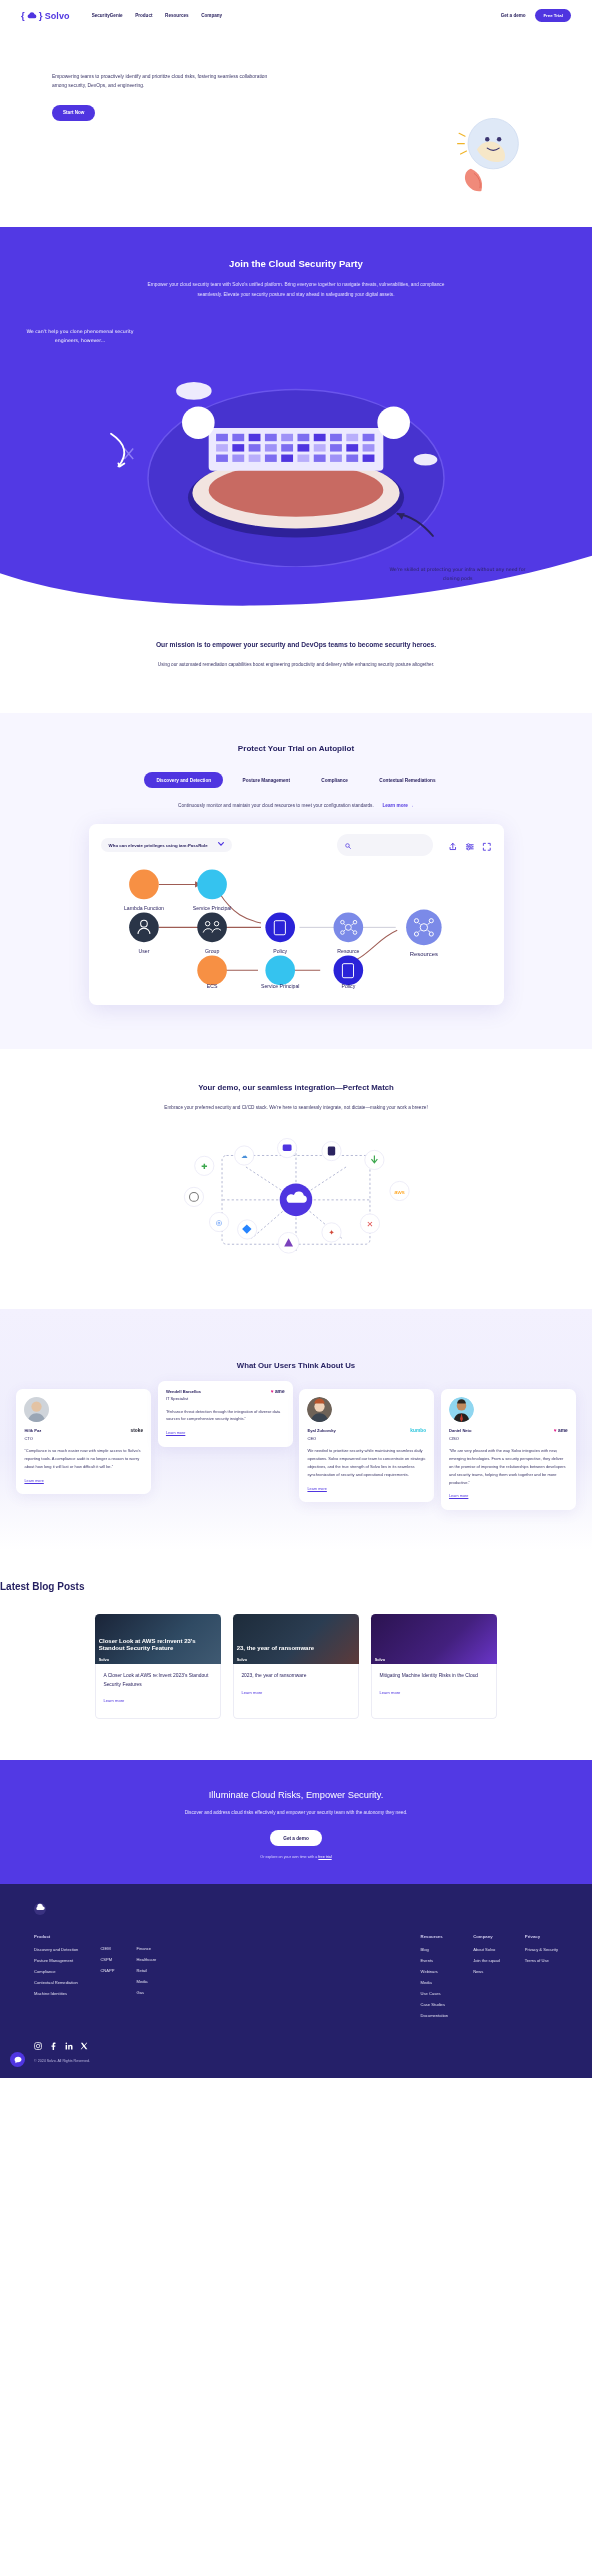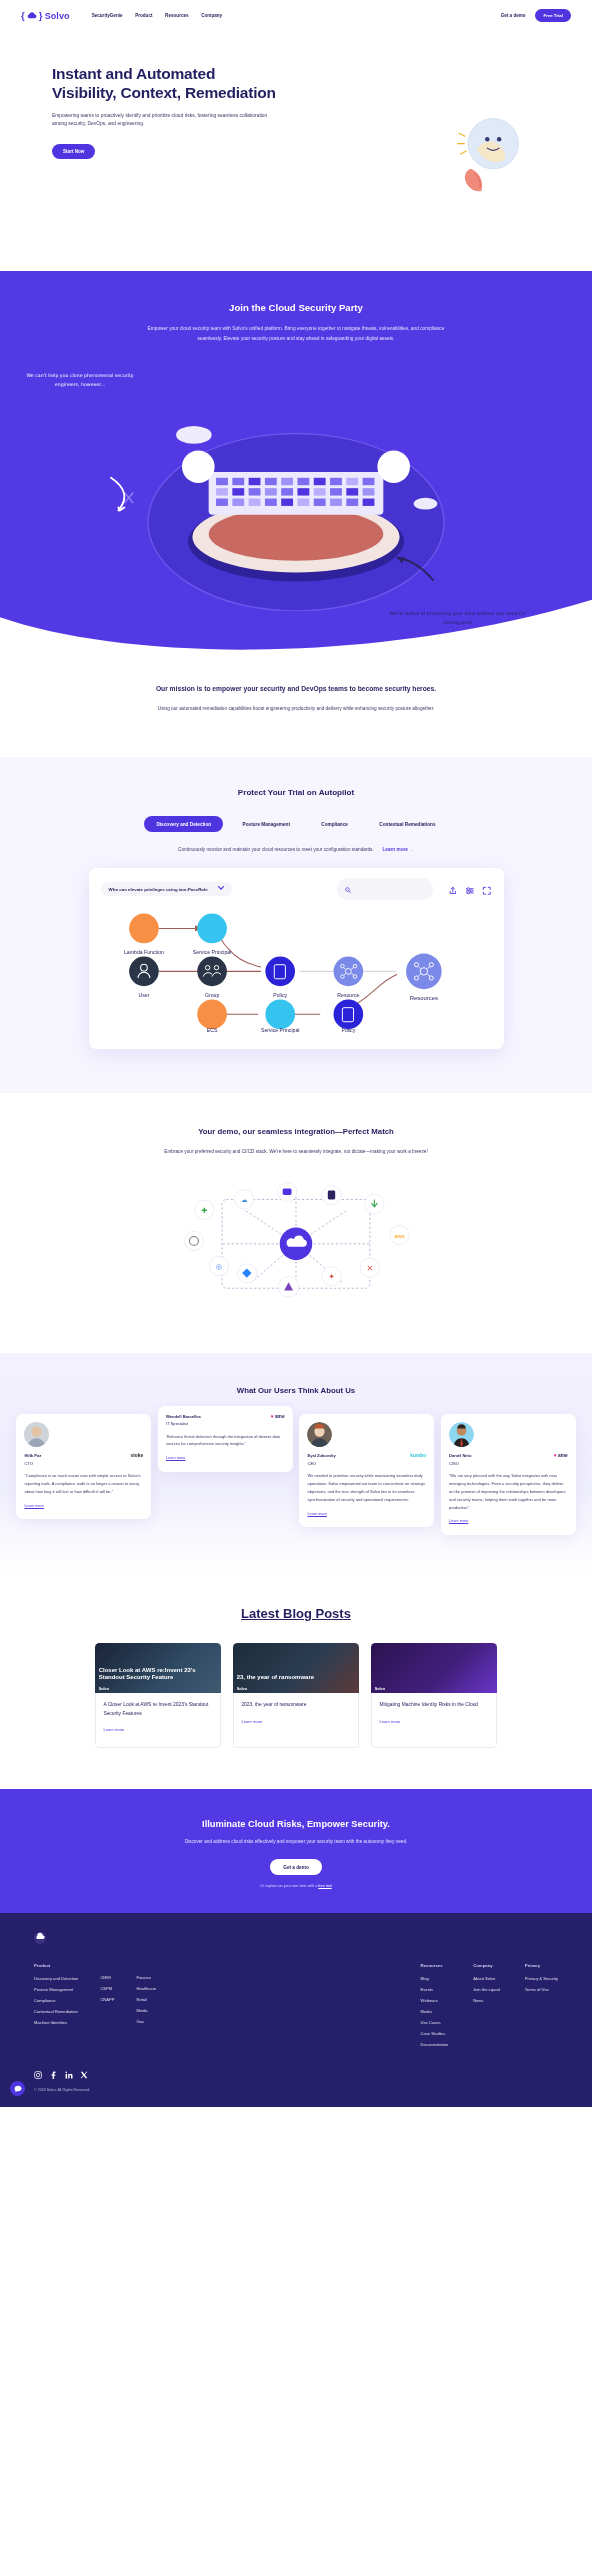--- a/index.html
+++ b/index.html
@@ -46,21 +46,21 @@
   .hero .btn-start {
     margin-top: 15px; background: #4f35e0; color: #fff; font-size: 4.6px;
     font-weight: 600; border: none; border-radius: 15px; padding: 5.2px 11px; cursor: pointer;
     font-family: "Liberation Sans", sans-serif;
   }
   .hero-art { position: absolute; right: 41px; top: 74px; width: 126px; height: 104px; }
 
   
   .party {
     position: relative; background: #5239e4; padding: 31px 0 0;
-    height: 392px; overflow: hidden; margin-top: 44px;
+    height: 392px; overflow: hidden;
   }
   .party h2 { text-align: center; color: #fff; font-size: 9.6px; font-weight: 700; }
   .party .sub {
     margin: 11px auto 0; max-width: 311px; text-align: center; color: #e5e0ff;
     font-size: 4.8px; line-height: 2.05;
   }
   .hand-note {
     position: absolute; color: #ffffff; font-size: 4.7px; line-height: 1.85;
     text-align: center; font-family: "DejaVu Sans", sans-serif;
   }
@@ -121,21 +121,21 @@
   .integrations h3 { text-align: center; font-size: 7.8px; font-weight: 700; color: #241f60; }
   .integrations p {
     margin: 11px auto 0; max-width: 289px; text-align: center;
     font-size: 4.7px; line-height: 1.95; color: #3c3768;
   }
   .int-map { position: relative; width: 592px; height: 159px; margin-top: 7.4px; }
 
   
   .testimonials {
     background: linear-gradient(180deg,#f3f1fe 0%, #efeefc 60%, #ffffff 100%);
-    padding: 33px 0 40px;
+    padding: 52px 0 40px;
   }
   .testimonials h3 { text-align: center; font-size: 7.8px; font-weight: 700; color: #241f60; }
   .t-grid {
     display: flex; gap: 6.7px; justify-content: center; align-items: flex-start;
     margin-top: 19px; padding: 0 16.3px;
   }
   .t-card {
     background: #fff; border-radius: 6.7px; padding: 8.1px 8.1px 9.6px; width: 135px;
     box-shadow: 0 3px 13.3px rgba(90,70,180,.09);
   }
@@ -146,42 +146,42 @@
   .t-role { font-size: 4.1px; color: #2b2360; margin-top: 2.2px; }
   .t-quote { margin-top: 6.7px; font-size: 4px; line-height: 1.95; color: #3c3768; }
   .t-more {
     display: inline-block; margin-top: 6.7px; font-size: 3.8px; color: #4f35e0;
     text-decoration: underline; cursor: pointer;
   }
   .t-logo { font-size: 4.8px; font-weight: 700; }
 
   
   .blog { background: #fff; padding: 31px 0 41px; }
-  .blog h3 { text-align: center; font-size: 13px; font-weight: 700; color: #241f60; text-decoration: underline; }
+  .blog h3 { text-align: left; font-size: 10px; font-weight: 700; color: #241f60; }
   .b-grid { display: flex; gap: 12px; justify-content: center; margin-top: 22px; }
   .b-card { width: 126px; }
   .b-img {
     height: 50px; border-radius: 4.4px 4.4px 0 0; position: relative; overflow: hidden;
     display: flex; align-items: flex-end;
   }
   .b-overlay-title {
     position: absolute; left: 3.7px; bottom: 12px; color: #fff; font-size: 6px;
     font-weight: 700; line-height: 1.15; width: 122px;
   }
   .b-brand { position: absolute; left: 3.7px; bottom: 2.2px; color: #fff; font-size: 3.8px; font-weight: 600; }
   .b-body {
     background: #fff; border: 0.7px solid #ececf5; border-top: none;
     border-radius: 0 0 4.4px 4.4px; padding: 8.1px 7.4px 10.4px; min-height: 55px;
   }
   .b-title { font-size: 4.9px; line-height: 1.75; color: #2b2360; }
   .b-more { display: inline-block; margin-top: 9px; font-size: 4.1px; color: #4f35e0; text-decoration: none; }
 
   
   .cta { background: #5239e4; padding: 30px 0 25px; text-align: center; }
-  .cta h3 { color: #fff; font-size: 9.3px; font-weight: 700; }
+  .cta h3 { color: #fff; font-size: 9.3px; font-weight: 400; }
   .cta p { margin-top: 10.4px; color: #e7e3ff; font-size: 4.7px; }
   .cta .btn-demo {
     margin-top: 15px; background: #fff; color: #2b2360; font-size: 4.7px;
     font-weight: 600; border: none; border-radius: 13.3px; padding: 5.2px 13.3px; cursor: pointer;
     font-family: "Liberation Sans", sans-serif;
   }
   .cta .fine { margin-top: 9px; color: #ddd8ff; font-size: 3.7px; }
   .cta .fine a { color: #fff; text-decoration: underline; }
 
   
@@ -228,24 +228,20 @@
       <a href="#">Resources</a>
       <a href="#">Company</a>
     </div>
     <div class="header-right">
       <a href="#" class="demo-link">Get a demo</a>
       <button class="btn-pill">Free Trial</button>
     </div>
   </div>
 
   <div class="hero">
-    <h1>
-      <span>Instant and Automated</span><br>
-      <span>Visibility, Context, Remediation</span>
-    </h1>
     <p>Empowering teams to proactively identify and prioritize cloud risks, fostering seamless collaboration among security, DevOps, and engineering.</p>
     <button class="btn-start">Start Now</button>
     <div class="hero-art">
       <svg width="126" height="104" viewBox="0 0 170 140">
         <circle cx="92" cy="52" r="34" fill="#dfe9f7"></circle>
         <circle cx="92" cy="52" r="34" fill="none" stroke="#cbd9ef" stroke-width="1"></circle>
         <path d="M70 60c6-10 18-14 28-8 8 5 12 14 9 22-10 6-28 3-37-14z" fill="#f6e7c8"></path>
         <circle cx="84" cy="46" r="3" fill="#3b3570"></circle>
         <circle cx="100" cy="46" r="3" fill="#3b3570"></circle>
         <path d="M84 58q8 6 16 0" stroke="#3b3570" stroke-width="1.6" fill="none" stroke-linecap="round"></path>

